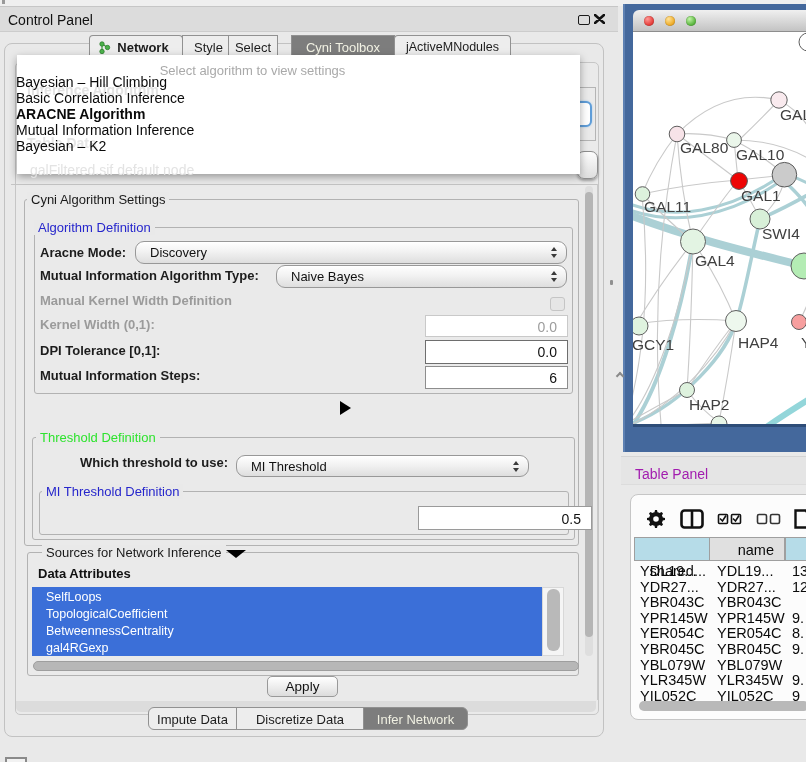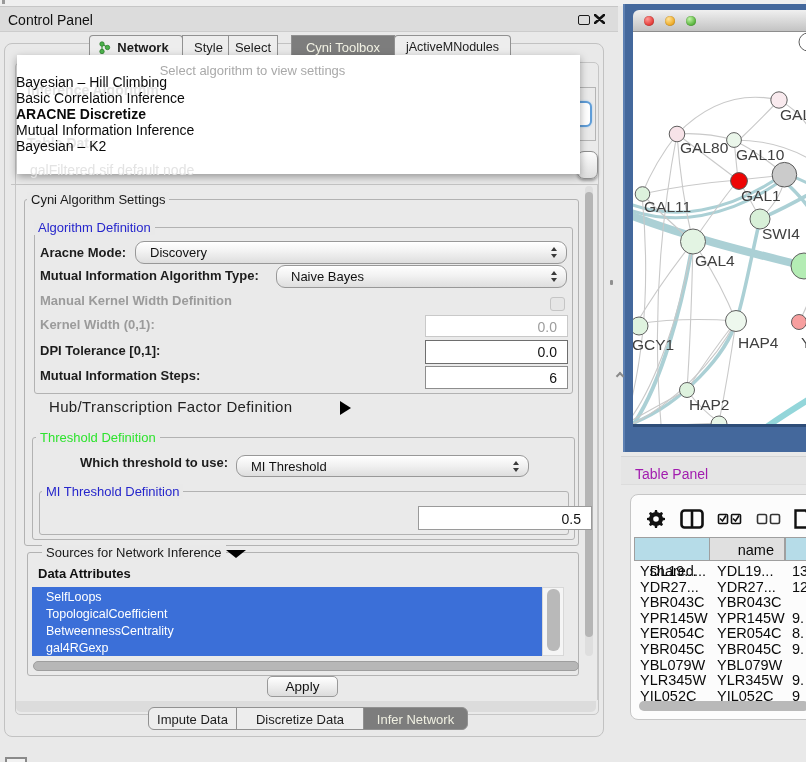--- a/index.html
+++ b/index.html
@@ -79,21 +79,20 @@
       <span class="spin"></span>
     </div>
 <div class="lblg" style="left:40px;top:293px;">Manual Kernel Width Definition</div>
 <div class="abs" style="left:550px;top:297px;width:13px;height:12px;background:#e6e6e6;border:1px solid #c5c5c5;border-radius:3px;"></div>
 <div class="lblg" style="left:40px;top:317px;">Kernel Width (0,1):</div>
 <div class="field" style="left:425px;top:315px;width:143px;height:22px;border-color:#c9c9c9;color:#9d9d9d;">0.0</div>
 <div class="lbl" style="left:40px;top:343px;">DPI Tolerance [0,1]:</div>
 <div class="field" style="left:425px;top:340px;width:143px;height:24px;border:1.5px solid #6e6e6e;">0.0</div>
 <div class="lbl" style="left:40px;top:368px;">Mutual Information Steps:</div>
 <div class="field" style="left:425px;top:366px;width:143px;height:23px;border-color:#8d8d8d;">6</div>
-<div class="abs" style="left:49px;top:398px;font:500 15px 'Liberation Sans',sans-serif;letter-spacing:0.35px;color:#222;">Hub/Transcription Factor Definition</div>
 <div class="abs" style="left:340px;top:401px;width:0;height:0;border-top:7px solid transparent;border-bottom:7px solid transparent;border-left:11px solid #000;"></div>
 
 <div class="group" style="left:32px;top:437px;width:541px;height:101px;"></div>
 <div class="gtitle" style="left:36px;top:430px;color:#2ee32e;">Threshold Definition</div>
 <div class="lbl" style="left:80px;top:455px;">Which threshold to use:</div>
 <div class="combo" style="left:236px;top:455px;width:291px;height:20px;border-radius:9px;">
       <span class="ct">MI Threshold</span>
       <span class="spin"></span>
     </div>
 
@@ -122,21 +121,21 @@
 <div class="abs" style="left:577px;top:151px;width:19px;height:26px;border:1px solid #8e8e8e;border-radius:7px;background:linear-gradient(#fdfdfd,#dedede);box-shadow:0 2px 3px rgba(0,0,0,0.35);"></div>
 
 <div class="abs" style="left:17px;top:55px;width:563px;height:119px;background:#ffffff;box-shadow:0 3px 8px rgba(0,0,0,0.35);"></div>
 <div class="abs" style="left:27px;top:82px;font:bold 14px 'Liberation Sans',sans-serif;color:#e2e2e2;">Inference Algorithm</div>
 <div class="abs" style="left:27px;top:135px;font:bold 14px 'Liberation Sans',sans-serif;color:#e6e6e6;">Table Data</div>
 <div class="abs" style="left:30px;top:162px;font:14px 'Liberation Sans',sans-serif;color:#e3e3e3;">galFiltered.sif default node</div>
 
 <div class="abs" style="left:17px;top:63px;width:471px;text-align:center;font:13px 'Liberation Sans',sans-serif;color:#a9a9a9;">Select algorithm to view settings</div>
 <div class="popitem" style="top:74px;">Bayesian – Hill Climbing</div>
 <div class="popitem" style="top:90px;">Basic Correlation Inference</div>
-<div class="popitem" style="top:106px;font-weight:bold;">ARACNE Discretize</div>
+<div class="popitem" style="top:106px;font-weight:bold;">ARACNE Algorithm</div>
 <div class="popitem" style="top:122px;">Mutual Information Inference</div>
 <div class="popitem" style="top:138px;">Bayesian – K2</div>
 
 <div class="abs" style="left:623px;top:4px;width:183px;height:448px;background:#44689c;border-left:2px solid #5d80b2;"></div>
 <div class="abs" style="left:633px;top:10px;width:173px;height:22px;background:linear-gradient(#f0f0f0,#dedede 40%,#c3c3c3);border-radius:6px 0 0 0;border-bottom:1px solid #8e8e8e;box-sizing:border-box;"></div>
 <div class="abs" style="left:644px;top:16px;width:10px;height:10px;border-radius:50%;background:radial-gradient(circle at 35% 30%,#ff9a96,#e8433f 60%,#b02622);box-shadow:inset 0 0 1px #8c1f1c;"></div>
 <div class="abs" style="left:665px;top:16px;width:10px;height:10px;border-radius:50%;background:radial-gradient(circle at 35% 30%,#ffe39a,#f0b02f 60%,#c08116);box-shadow:inset 0 0 1px #96660f;"></div>
 <div class="abs" style="left:686px;top:16px;width:10px;height:10px;border-radius:50%;background:radial-gradient(circle at 35% 30%,#c2f5a8,#62ba46 60%,#3d8f28);box-shadow:inset 0 0 1px #2f7020;"></div>
 <div class="abs" style="left:633px;top:32px;width:173px;height:392px;background:#ffffff;overflow:hidden;">
 <svg width="173" height="392" viewBox="0 0 173 392">

